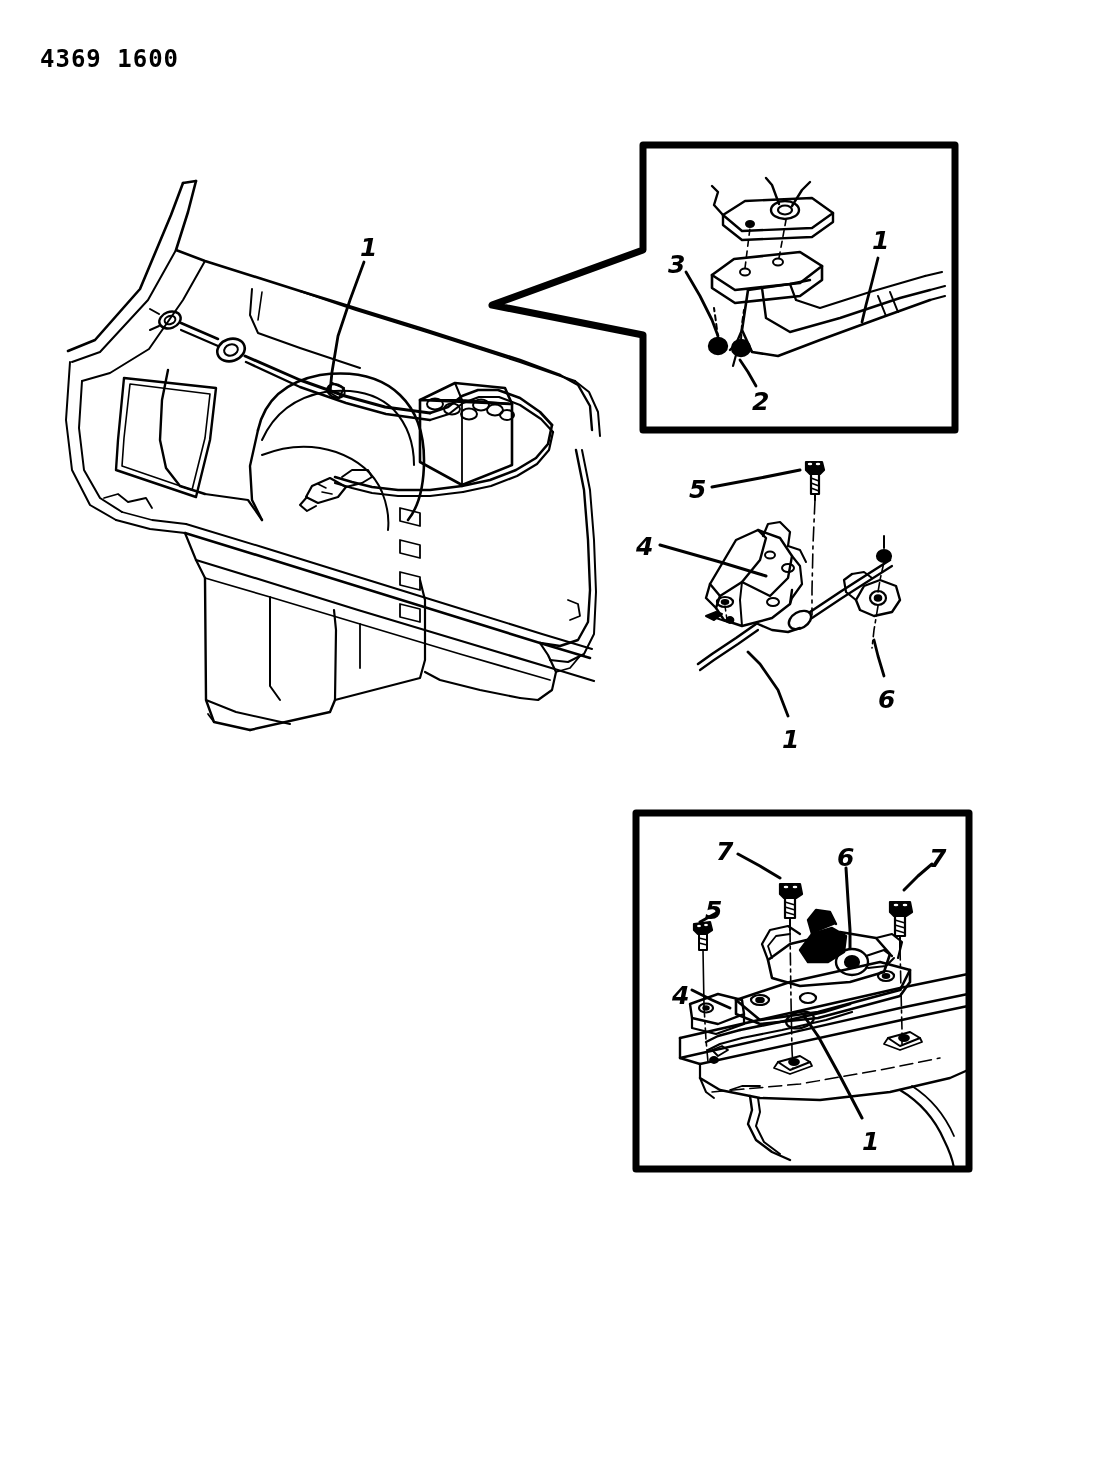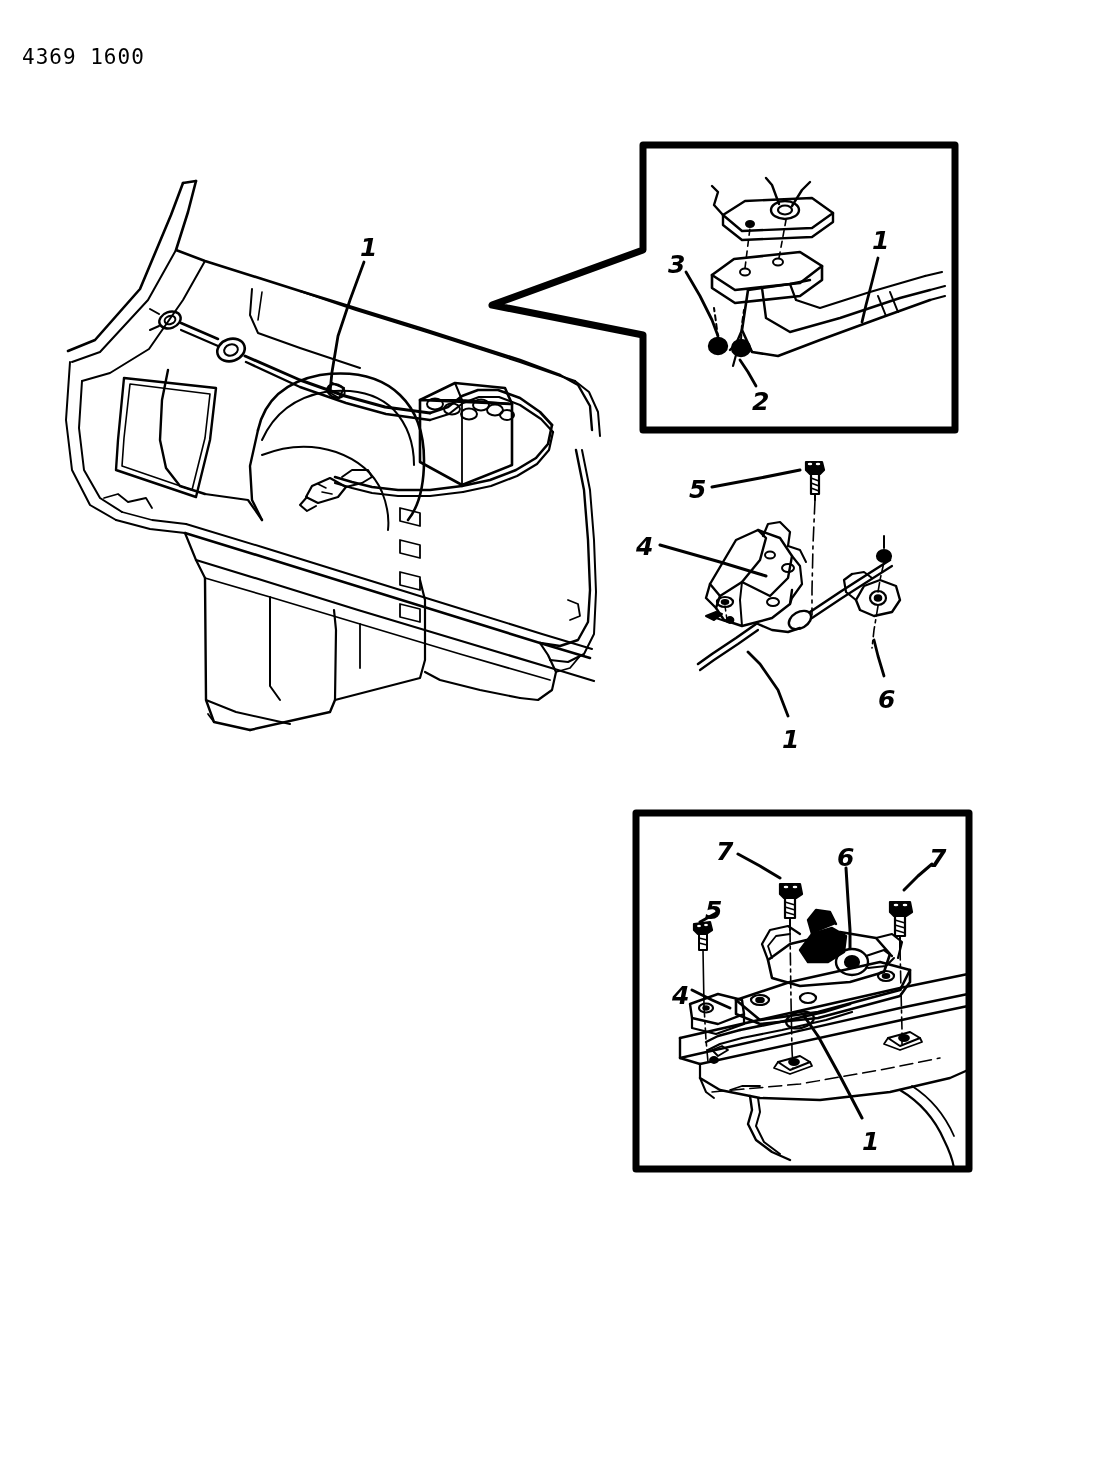--- a/index.html
+++ b/index.html
@@ -17,25 +17,25 @@
   }
   #page-root {
     position: absolute;
     left: 0; top: 0;
     width: 1119px;
     height: 1459px;
     background: #ffffff;
   }
   .header-code {
     position: absolute;
-    left: 22px;
+    left: 40px;
     top: 45px;
     font-family: "DejaVu Sans Mono", "Liberation Mono", monospace;
-    font-size: 21px;
-    font-weight: normal;
+    font-size: 24px;
+    font-weight: bold;
     letter-spacing: 1px;
     color: #000000;
     white-space: pre;
   }
   .figure-layer {
     position: absolute;
     left: 0; top: 0;
     width: 1119px;
     height: 1459px;
   }

